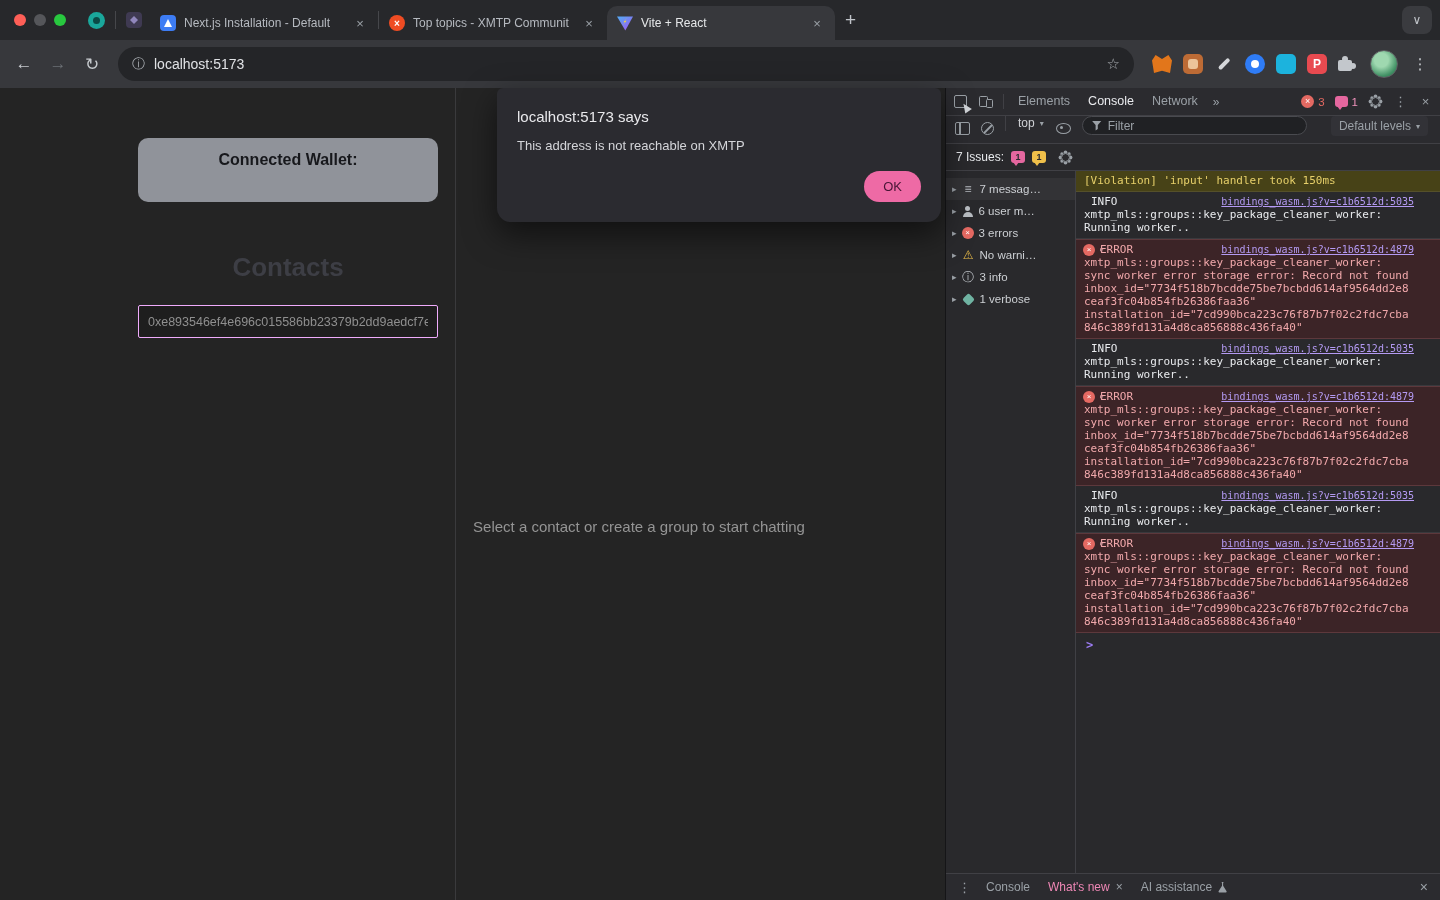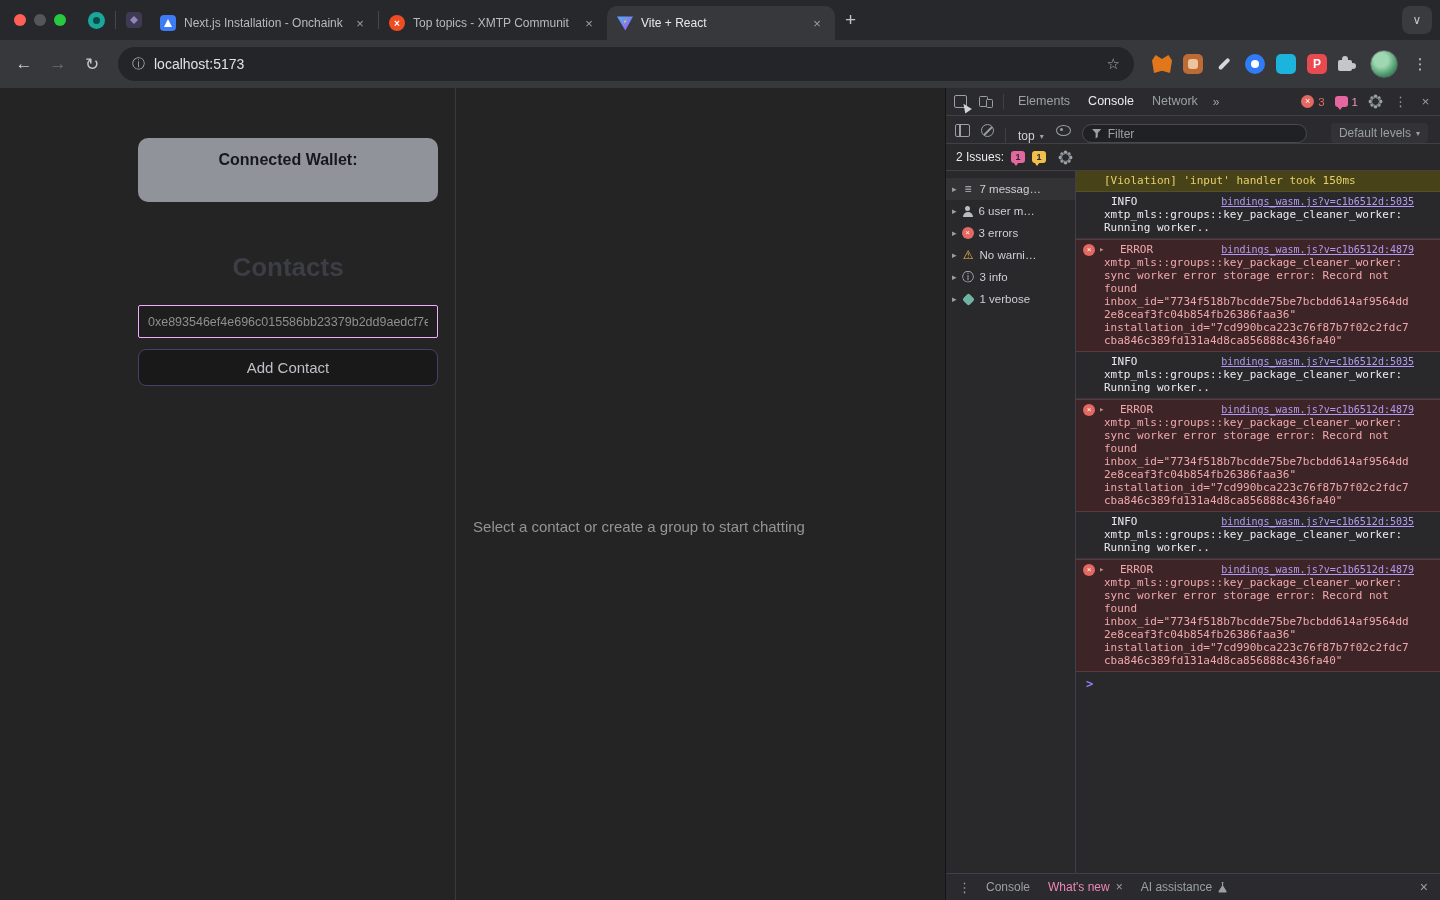--- a/index.html
+++ b/index.html
@@ -113,21 +113,21 @@
   .bubble span{font-size:9px;color:#2b2b2f;font-weight:bold;line-height:1}
   .icon-gear{width:7px;height:7px;border:1.6px solid #9aa0a6;border-radius:50%;
     box-shadow:0 -5px 0 -2.6px #9aa0a6,0 5px 0 -2.6px #9aa0a6,-5px 0 0 -2.6px #9aa0a6,5px 0 0 -2.6px #9aa0a6,
     -3.6px -3.6px 0 -2.9px #9aa0a6,3.6px -3.6px 0 -2.9px #9aa0a6,-3.6px 3.6px 0 -2.9px #9aa0a6,3.6px 3.6px 0 -2.9px #9aa0a6}
   .icon-inspect{position:relative;width:11px;height:11px;border:1.5px solid #9aa0a6;border-radius:2px}
   .icon-inspect::after{content:'';position:absolute;right:-4px;bottom:-5px;width:0;height:0;
     border-left:4px solid transparent;border-right:4px solid transparent;border-bottom:9px solid #d0d3d7;transform:rotate(-35deg)}
   .icon-device{position:relative;width:14px;height:12px}
   .icon-device::before{content:'';position:absolute;left:0;top:0;width:7px;height:9px;border:1.5px solid #9aa0a6;border-radius:1.5px}
   .icon-device::after{content:'';position:absolute;right:0;bottom:0;width:5px;height:7px;border:1.5px solid #9aa0a6;background:#2b2b2f;border-radius:1.5px}
-  .dt-toolbar{height:27px;flex:none;display:flex;align-items:flex-end;background:#2b2b2f;border-bottom:1px solid #404045;padding:0 4px}
+  .dt-toolbar{height:27px;flex:none;display:flex;align-items:flex-start;background:#2b2b2f;border-bottom:1px solid #404045;padding:0 4px}
   .icon-panelleft{width:13px;height:11px;border:1.5px solid #9aa0a6;border-radius:2px;position:relative}
   .icon-panelleft::before{content:'';position:absolute;left:3px;top:0;bottom:0;width:1.5px;background:#9aa0a6}
   .icon-ban{width:11px;height:11px;border:1.5px solid #9aa0a6;border-radius:50%;position:relative;overflow:hidden}
   .icon-ban::before{content:'';position:absolute;left:-2px;top:4.5px;width:16px;height:1.5px;background:#9aa0a6;transform:rotate(-45deg)}
   .ctx{display:flex;align-items:center;gap:5px;padding:0 7px;font-size:12px;color:#cfd1d5}
   .caret{font-size:8px;color:#9aa0a6}
   .icon-eye{width:13px;height:9px;border:1.5px solid #9aa0a6;border-radius:50%;position:relative}
   .icon-eye::after{content:'';position:absolute;left:3.6px;top:2px;width:3px;height:3px;border-radius:50%;background:#9aa0a6}
   .filter-pill{flex:1;max-width:205px;height:17px;margin:0 10px 0 6px;background:#202124;border:1px solid #494a4f;border-radius:10px;
     display:flex;align-items:center;gap:6px;padding:0 9px;font-size:12px;color:#9aa0a6}
@@ -145,21 +145,21 @@
   .si-caret{color:#9aa0a6;font-size:9px;flex:none}
   .si-label{overflow:hidden;text-overflow:ellipsis}
   .si-glyph{font-size:12px;color:#b9bdc2;width:13px;text-align:center;flex:none;line-height:1}
   .si-glyph.warn{color:#f0c04a}
   .icon-user{position:relative;width:12px;height:12px;flex:none}
   .icon-user::before{content:'';position:absolute;left:3.5px;top:.5px;width:5px;height:5px;border-radius:50%;background:#b9bdc2}
   .icon-user::after{content:'';position:absolute;left:1px;bottom:0;width:10px;height:5px;border-radius:5px 5px 0 0;background:#b9bdc2}
   .icon-verbose{width:9px;height:9px;background:#6fb3a2;border-radius:2px;transform:rotate(45deg);margin:0 2px;flex:none}
   .console-main{flex:1;min-width:0;display:flex;flex-direction:column;font-family:"DejaVu Sans Mono",monospace;
     font-size:11px;line-height:13px;overflow:hidden}
-  .msg{position:relative;border-bottom:1px solid #39393d;padding:3px 26px 4px 28px}
+  .msg{position:relative;border-bottom:1px solid #39393d;padding:3px 26px 4px 8px}
   .msg.violation{background:#474217;color:#e7d06a;border-bottom-color:#55502a}
   .msg .hdr{display:flex;align-items:center}
   .msg.info .lvl{padding-left:7px;color:#e8eaed}
   .msg.error{background:#3c2427;border-top:1px solid #5d383c;border-bottom-color:#5d383c}
   .msg.error .hdr{padding-left:16px}
   .msg.error .lvl{color:#f1a8ab}
   .src{margin-left:auto;color:#b49af3;text-decoration:underline;font-size:10px;white-space:nowrap;padding-left:8px;cursor:pointer}
   .line{overflow-wrap:anywhere;white-space:pre-wrap;color:#e8eaed}
   .msg.error .line{color:#f1a8ab}
   .gut-icon{position:absolute;left:7px;top:4px}
@@ -186,21 +186,21 @@
       <span class="light red"></span>
       <span class="light gray"></span>
       <span class="light green"></span>
     </div>
     <span class="pin-fav1"></span>
     <span class="vsep"></span>
     <span class="pin-fav2"></span>
     <div class="btabs">
         <div class="btab">
           <span class="fav fav-nextjs"></span>
-          <span class="btab-title">Next.js Installation - Onchaink</span>
+          <span class="btab-title">Next.js Installation - Default</span>
           <span class="btab-close">×</span>
         </div>
         <span class="tab-sep"></span>
         <div class="btab">
           <span class="fav fav-xmtp"></span>
           <span class="btab-title">Top topics - XMTP Communit</span>
           <span class="btab-close">×</span>
         </div>
         <div class="btab active">
           <span class="fav fav-vite"></span>
@@ -234,24 +234,30 @@
     <span class="navbtn kebab">⋮</span>
   </div>
 
   <div class="page">
     <div class="vdivider"></div>
     <div class="wallet-card">
       <div class="wc-title">Connected Wallet:</div>
     </div>
     <div class="contacts-title">Contacts</div>
     <input class="contact-input" value="0xe893546ef4e696c015586bb23379b2dd9aedcf7e" style="">
-    <button class="add-contact">Add Contact</button>
     <div class="empty-state">Select a contact or create a group to start chatting</div>
   </div>
 
+  <div class="dialog">
+    <div class="dlg-title">localhost:5173 says</div>
+    <div class="dlg-msg">This address is not reachable on XMTP</div>
+    <div class="dlg-actions">
+      <button class="dlg-ok">OK</button>
+    </div>
+  </div>
 
   <div class="devtools">
     <div class="dt-topbar">
       <span class="dt-iconbtn">
           <span class="icon-inspect"></span>
         </span>
       <span class="dt-iconbtn">
           <span class="icon-device"></span>
         </span>
       <span class="dt-sep"></span>
@@ -296,21 +302,21 @@
         <span class="icon-funnel"></span>
         <span class="filter-ph">Filter</span>
       </div>
       <span class="levels">
         <span>Default levels</span>
         <span class="caret">▾</span>
       </span>
     </div>
 
     <div class="dt-issues">
-      <span class="iss-label">2 Issues:</span>
+      <span class="iss-label">7 Issues:</span>
       <span class="bubble bubble-pink lg">
           <span>1</span>
         </span>
       <span class="bubble bubble-yellow lg">
           <span>1</span>
         </span>
       <span class="dt-iconbtn">
           <span class="icon-gear"></span>
         </span>
     </div>

